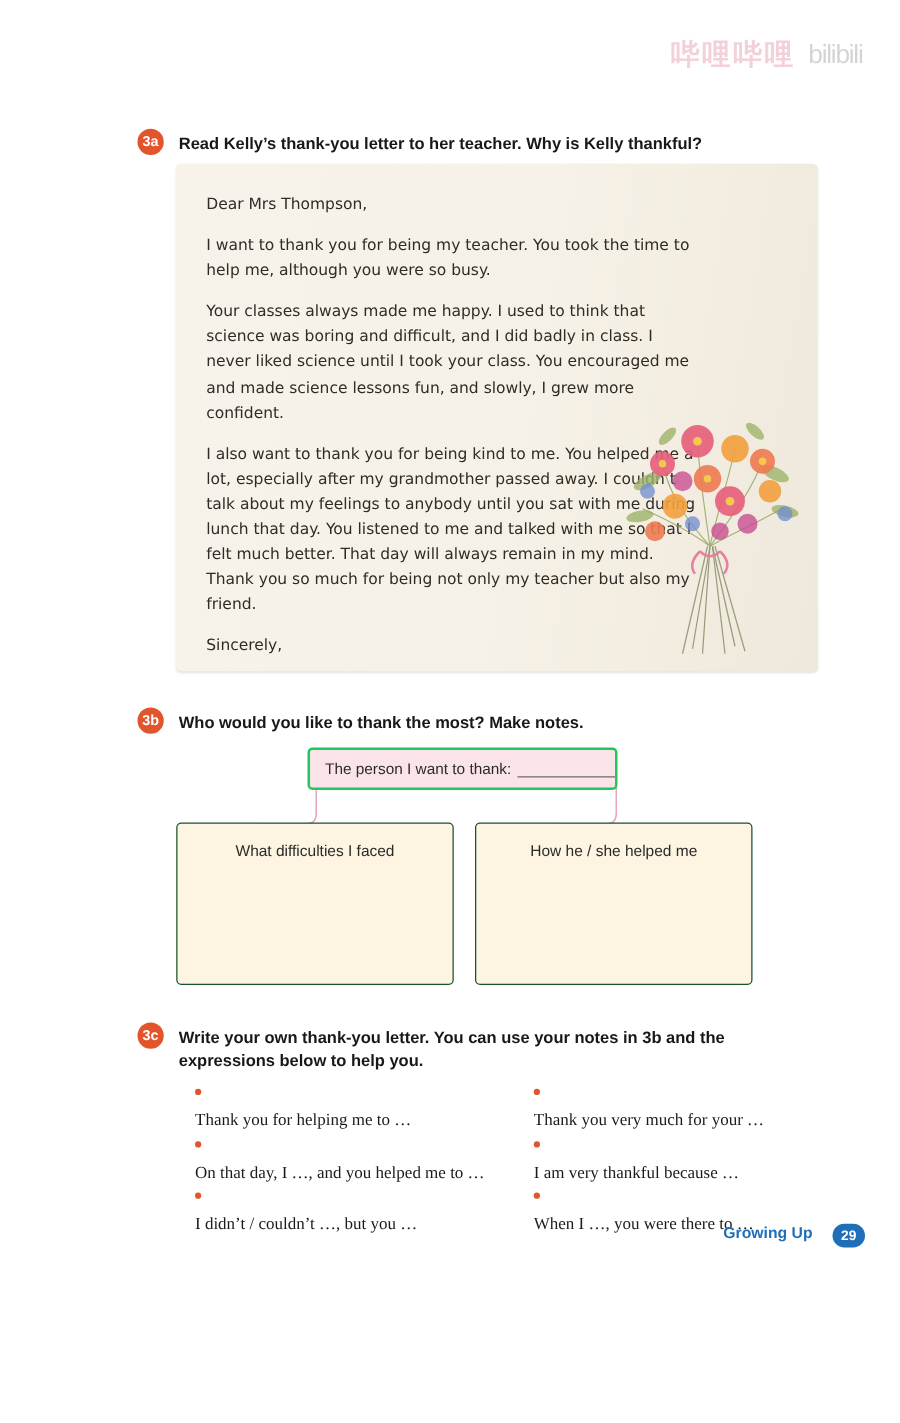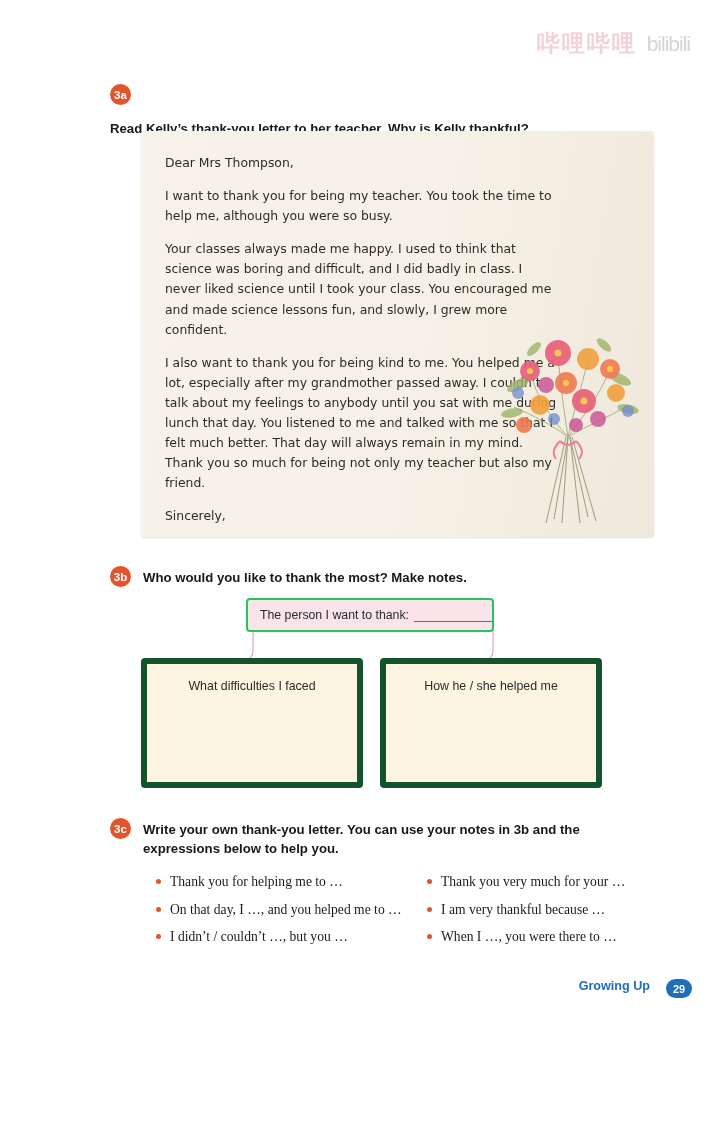--- a/index.html
+++ b/index.html
@@ -157,21 +157,21 @@
     position: absolute;
     left: 0;
     top: 17px;
     width: 400px;
     height: 50px;
   }
   .note-box {
     position: absolute;
     top: 60px;
     background: #fdf4e2;
-    border: 6px solid #14532d;
+    border: 1px solid #14532d;
     border-radius: 4px;
     box-sizing: border-box;
     text-align: center;
     padding-top: 15px;
     font-size: 12.4px;
     color: #2b2b2b;
   }
   .note-box.left {
     left: 0;
     width: 222px;
@@ -197,20 +197,21 @@
   }
   .expr-item {
     display: flex;
     align-items: baseline;
     gap: 9px;
     margin-bottom: 10px;
     font-family: "Liberation Serif", serif;
     font-size: 13.6px;
     color: #1a1a1a;
     line-height: 1.3;
+    flex-direction: column;
   }
   .expr-item .dot {
     width: 5px;
     height: 5px;
     border-radius: 50%;
     background: #e2542c;
     flex: 0 0 auto;
     position: relative;
     top: -2px;
   }
@@ -244,21 +245,21 @@
 </head>
 <body>
 
 <div class="page">
 
   <div class="watermark">
     <span class="wm-text">哔哩哔哩</span>
     <span class="wm-logo">bilibili</span>
   </div>
 
-  <div class="section head-row" style="left:110px; top:84px; width:520px;flex-direction:column;">
+  <div class="section head-row" style="left:110px; top:103px; width:520px;">
     <div class="tag">3a</div>
     <div class="head-text">Read Kelly’s thank-you letter to her teacher. Why is Kelly thankful?</div>
   </div>
 
   <div class="letter-card">
     <div class="sheen"></div>
 
     <div class="letter-body">
       <p class="greeting">Dear Mrs Thompson,</p>
       <p>I want to thank you for being my teacher. You took the time to help me, although you were so busy.</p>

